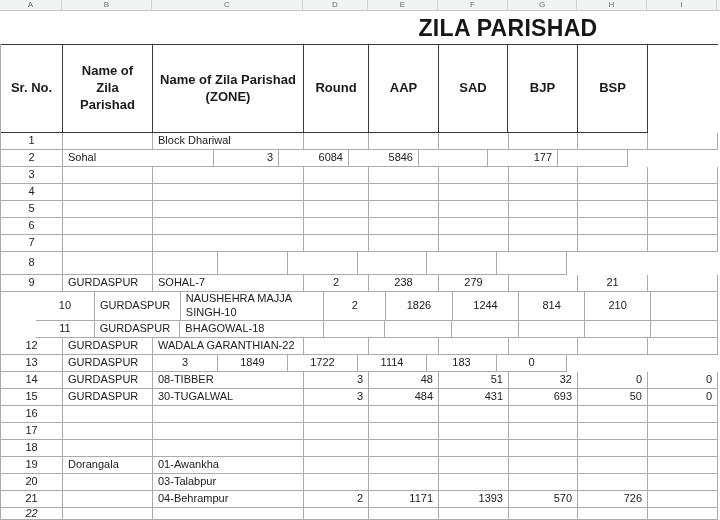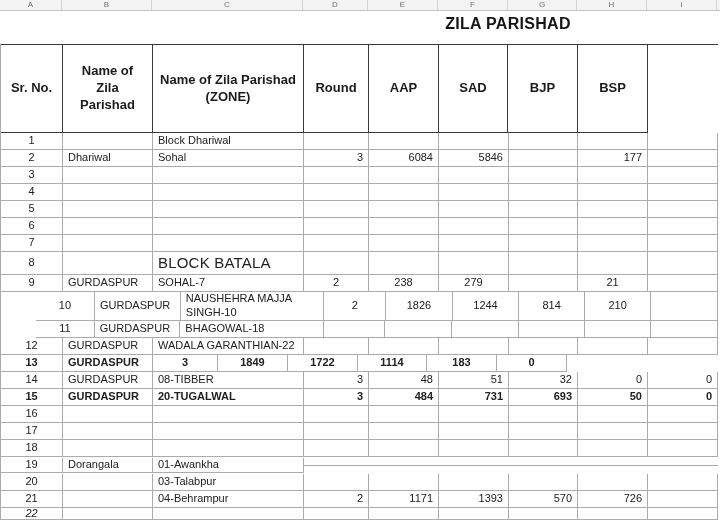--- a/index.html
+++ b/index.html
@@ -27,21 +27,21 @@
     font-size:8px; line-height:1;
     color:#6d6d6d;
   }
   .col-strip .filler { flex:1; }
   
   .title-band { position:relative; height:33px; }
   .sheet-title {
     position:absolute;
     left:368px; width:280px; top:4px;
     text-align:center;
-    font-size:16px;
+    font-size:23px;
     font-weight:bold;
     letter-spacing:0.3px;
     color:#161616;
   }
   
   .grid {
     width:717px;
     box-sizing:content-box;
     border-left:1px solid #ababab;
   }
@@ -124,21 +124,20 @@
         <div class="cell c2">Block Dhariwal</div>
         <div class="cell c3 num-right"></div>
         <div class="cell c4 num-right"></div>
         <div class="cell c5 num-right"></div>
         <div class="cell c6 num-right"></div>
         <div class="cell c7 num-right"></div>
         <div class="cell c8 num-right"></div>
       </div>
       <div class="row" style="height: 17px;">
         <div class="cell c0">2</div>
-        <div class="cell c1">Dhariwal</div>
         <div class="cell c2">Sohal</div>
         <div class="cell c3 num-right">3</div>
         <div class="cell c4 num-right">6084</div>
         <div class="cell c5 num-right">5846</div>
         <div class="cell c6 num-right"></div>
         <div class="cell c7 num-right">177</div>
         <div class="cell c8 num-right"></div>
       </div>
       <div class="row" style="height: 17px;">
         <div class="cell c0">3</div>
@@ -191,21 +190,20 @@
         <div class="cell c3 num-right"></div>
         <div class="cell c4 num-right"></div>
         <div class="cell c5 num-right"></div>
         <div class="cell c6 num-right"></div>
         <div class="cell c7 num-right"></div>
         <div class="cell c8 num-right"></div>
       </div>
       <div class="row" style="height: 23px;">
         <div class="cell c0">8</div>
         <div class="cell c1"></div>
-        <div class="cell c2 block-heading">BLOCK BATALA</div>
         <div class="cell c3 num-right"></div>
         <div class="cell c4 num-right"></div>
         <div class="cell c5 num-right"></div>
         <div class="cell c6 num-right"></div>
         <div class="cell c7 num-right"></div>
         <div class="cell c8 num-right"></div>
       </div>
       <div class="row" style="height: 17px;">
         <div class="cell c0">9</div>
         <div class="cell c1">GURDASPUR</div>
@@ -244,48 +242,48 @@
         <div class="cell c0">12</div>
         <div class="cell c1">GURDASPUR</div>
         <div class="cell c2">WADALA GARANTHIAN-22</div>
         <div class="cell c3 num-right"></div>
         <div class="cell c4 num-right"></div>
         <div class="cell c5 num-right"></div>
         <div class="cell c6 num-right"></div>
         <div class="cell c7 num-right"></div>
         <div class="cell c8 num-right"></div>
       </div>
-      <div class="row" style="height: 17px; font-weight: bold;">
+      <div class="row" style="height: 17px;">
         <div class="cell c0">13</div>
         <div class="cell c1">GURDASPUR</div>
         <div class="cell c3 num-center">3</div>
         <div class="cell c4 num-center">1849</div>
         <div class="cell c5 num-center">1722</div>
         <div class="cell c6 num-center">1114</div>
         <div class="cell c7 num-center">183</div>
         <div class="cell c8 num-center">0</div>
       </div>
       <div class="row" style="height: 17px;">
         <div class="cell c0">14</div>
         <div class="cell c1">GURDASPUR</div>
         <div class="cell c2">08-TIBBER</div>
         <div class="cell c3 num-right">3</div>
         <div class="cell c4 num-right">48</div>
         <div class="cell c5 num-right">51</div>
         <div class="cell c6 num-right">32</div>
         <div class="cell c7 num-right">0</div>
         <div class="cell c8 num-right">0</div>
       </div>
-      <div class="row" style="height: 17px; font-weight: bold;">
+      <div class="row" style="height: 17px;">
         <div class="cell c0">15</div>
         <div class="cell c1">GURDASPUR</div>
-        <div class="cell c2">20-TUGALWAL</div>
+        <div class="cell c2">30-TUGALWAL</div>
         <div class="cell c3 num-right">3</div>
         <div class="cell c4 num-right">484</div>
-        <div class="cell c5 num-right">731</div>
+        <div class="cell c5 num-right">431</div>
         <div class="cell c6 num-right">693</div>
         <div class="cell c7 num-right">50</div>
         <div class="cell c8 num-right">0</div>
       </div>
       <div class="row" style="height: 17px; text-align: center;">
         <div class="cell c0">16</div>
         <div class="cell c1"></div>
         <div class="cell c2"></div>
         <div class="cell c3 num-right"></div>
         <div class="cell c4 num-right"></div>
@@ -309,21 +307,21 @@
         <div class="cell c0">18</div>
         <div class="cell c1"></div>
         <div class="cell c2"></div>
         <div class="cell c3 num-right"></div>
         <div class="cell c4 num-right"></div>
         <div class="cell c5 num-right"></div>
         <div class="cell c6 num-right"></div>
         <div class="cell c7 num-right"></div>
         <div class="cell c8 num-right"></div>
       </div>
-      <div class="row" style="height: 17px; align-items: center;">
+      <div class="row" style="height: 17px;">
         <div class="cell c0">19</div>
         <div class="cell c1">Dorangala</div>
         <div class="cell c2">01-Awankha</div>
         <div class="cell c3 num-right"></div>
         <div class="cell c4 num-right"></div>
         <div class="cell c5 num-right"></div>
         <div class="cell c6 num-right"></div>
         <div class="cell c7 num-right"></div>
         <div class="cell c8 num-right"></div>
       </div>

